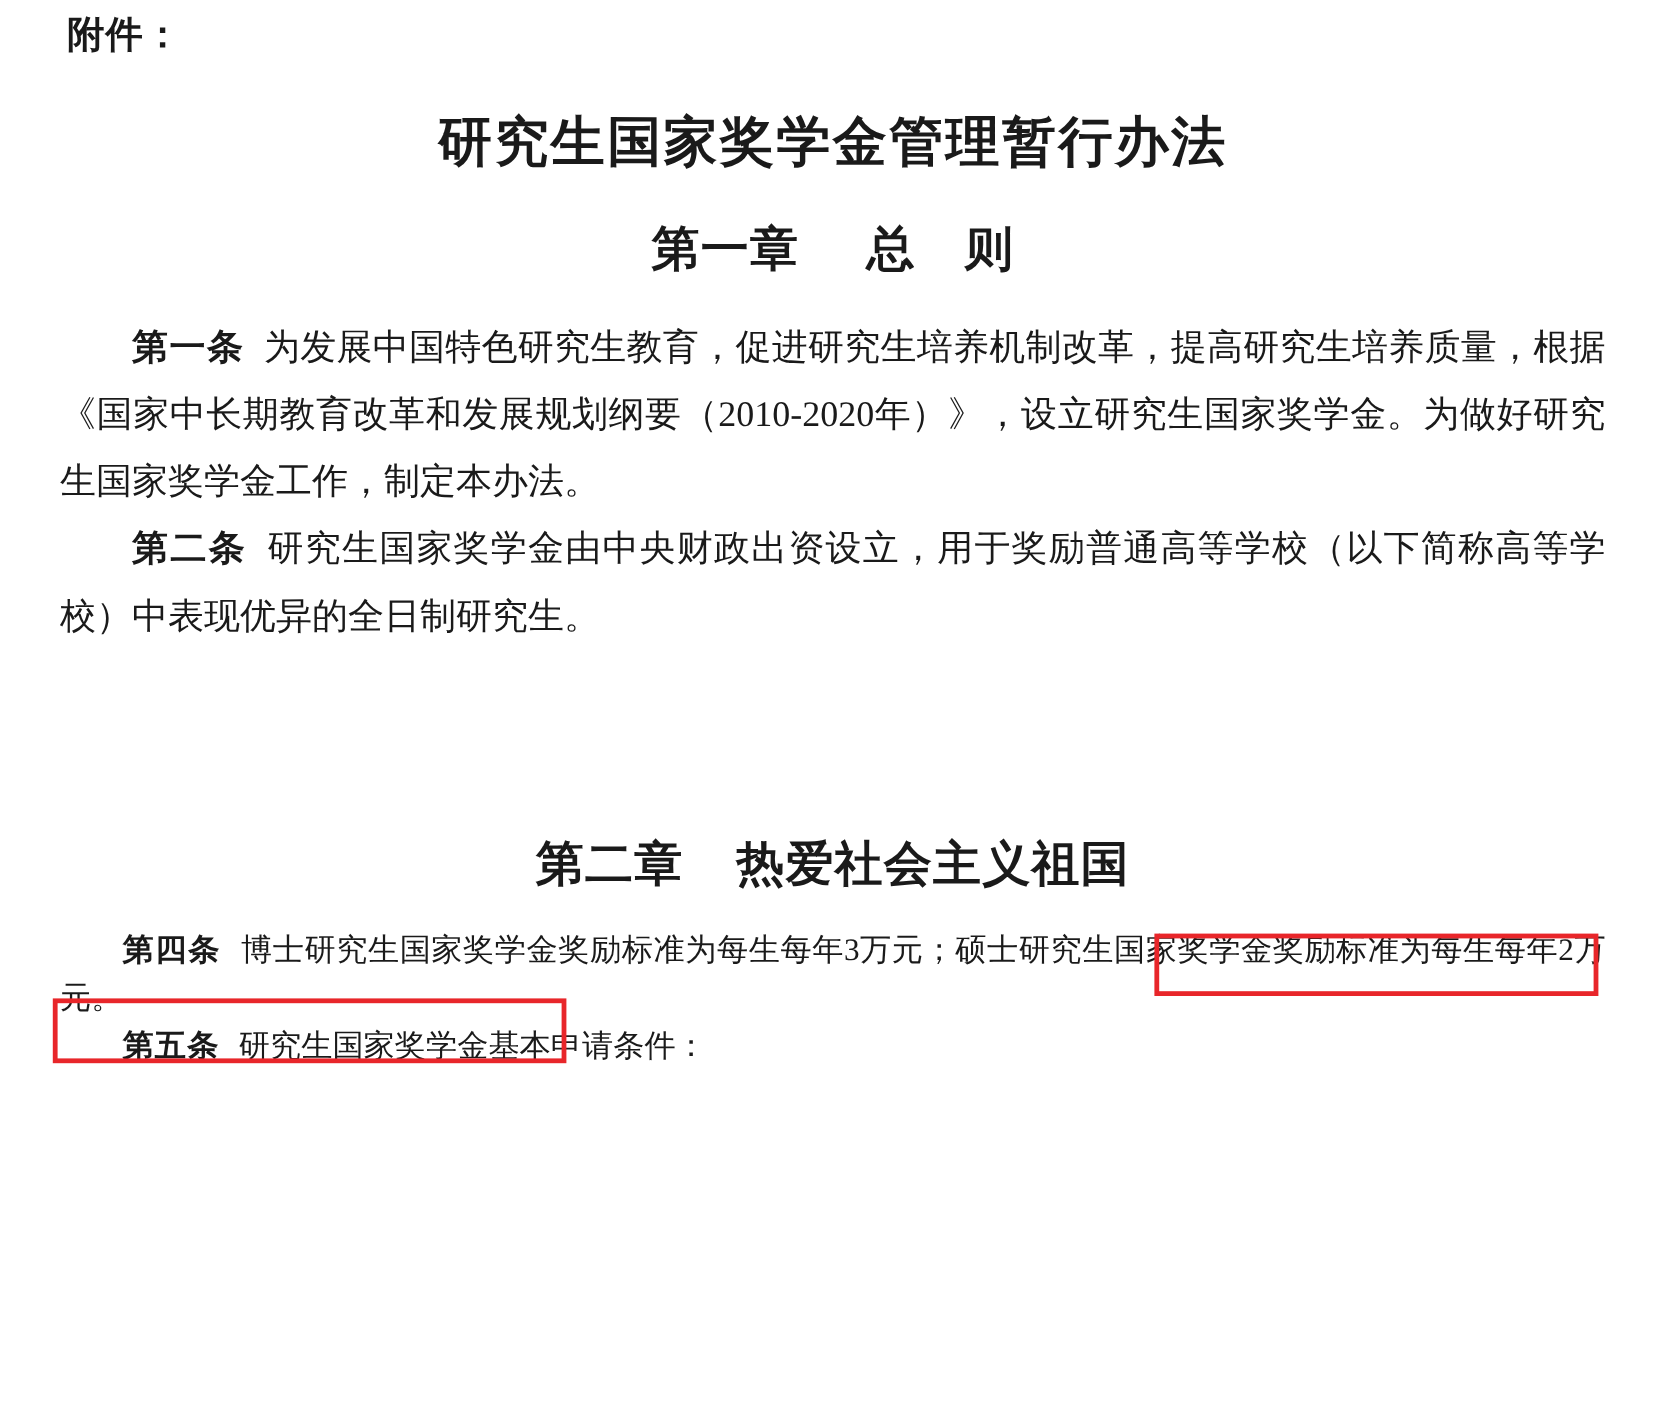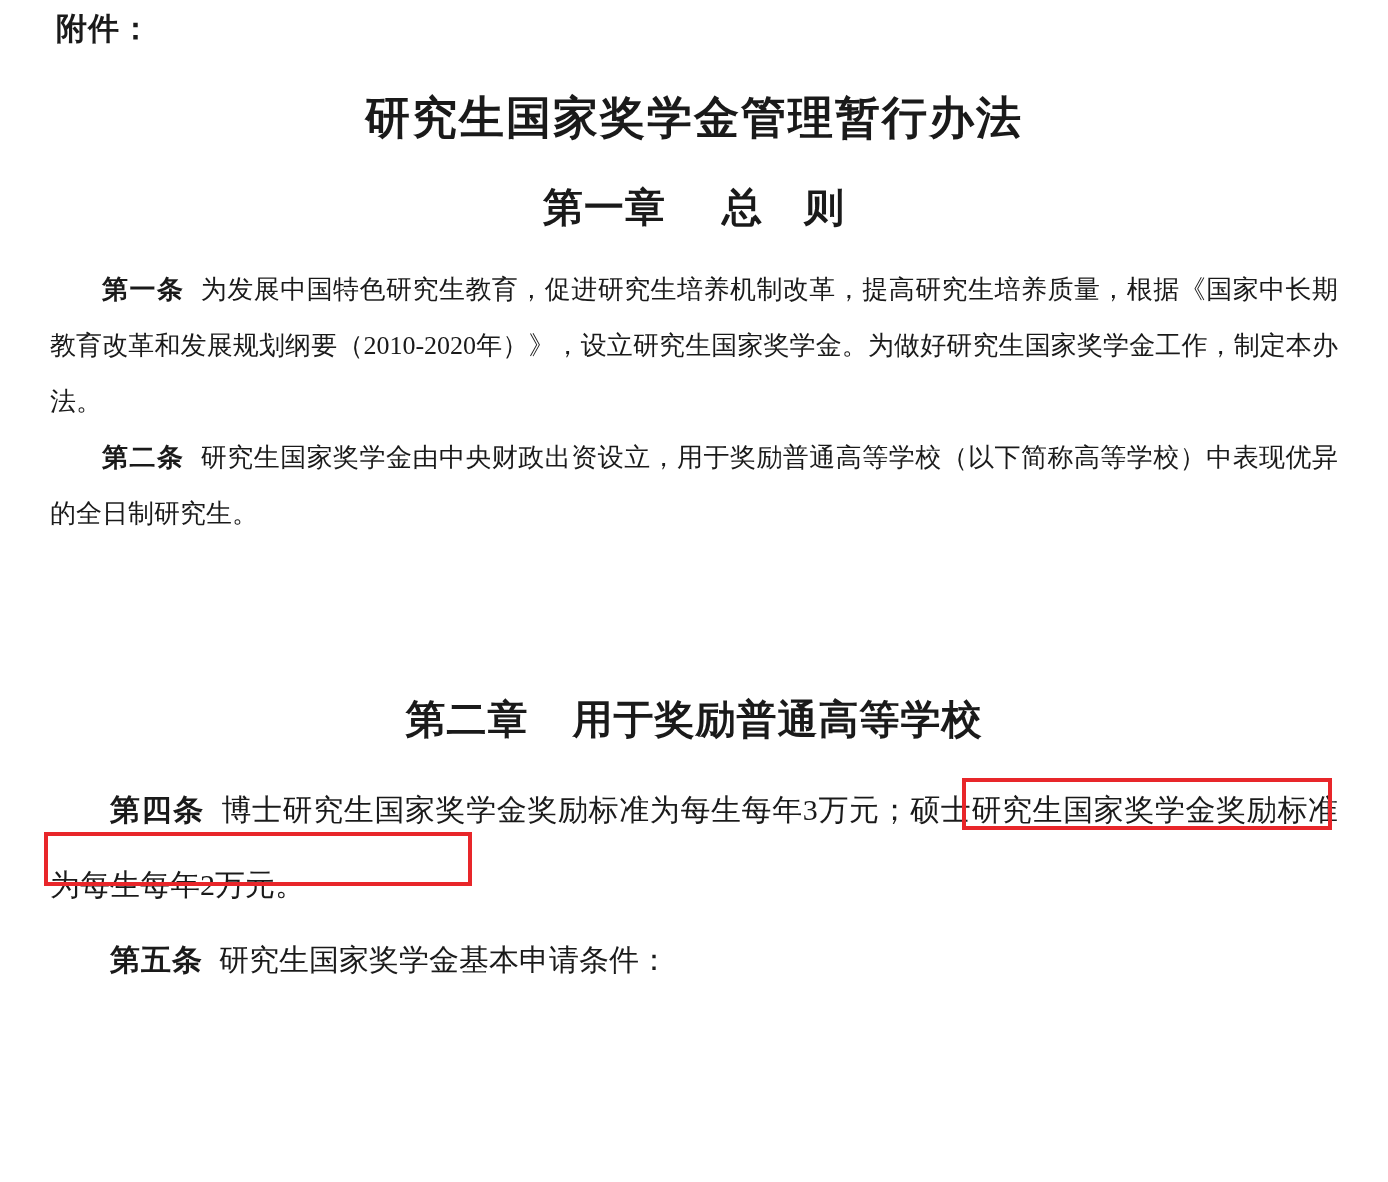--- a/index.html
+++ b/index.html
@@ -65,42 +65,42 @@
     top: 692px;
   }
   .chapter-2 .gap { display: inline-block; width: 22px; }
 
   
   .body-text {
     position: absolute;
     left: 50px;
     right: 50px;
     top: 262px;
-    font-size: 26px;
+    font-size: 30px;
     line-height: 56px;
     text-align: justify;
   }
   .para {
     text-indent: 2em;
     margin: 0;
   }
   .art-num {
     font-weight: bold;
     letter-spacing: 1px;
   }
   .art-sep { display: inline-block; width: 16px; }
 
   
   .body-text-2 {
     position: absolute;
     left: 50px;
     right: 50px;
     top: 772px;
-    font-size: 30px;
-    line-height: 75px;
+    font-size: 26px;
+    line-height: 40px;
     text-align: justify;
   }
 
   
   .list-item {
     margin: 0;
     text-indent: 2em;
     font-size: 30px;
     line-height: 56px;
   }
@@ -151,21 +151,21 @@
       <span class="art-num">第一条</span><span class="art-sep"></span><span>为发展中国特色研究生教育，促进研究生培养机制改革，提高研究生培养质量，根据《国家中长期教育改革和发展规划纲要（2010-2020年）》，设立研究生国家奖学金。为做好研究生国家奖学金工作，制定本办法。</span>
     </p>
     <p class="para">
       <span class="art-num">第二条</span><span class="art-sep"></span><span>研究生国家奖学金由中央财政出资设立，用于奖励普通高等学校（以下简称高等学校）中表现优异的全日制研究生。</span>
     </p>
   </div>
 
   <div class="chapter chapter-2">
     <span>第二章</span>
     <span class="gap"></span>
-    <span>用于奖励普通高等学校</span>
+    <span>热爱社会主义祖国</span>
   </div>
 
   <div class="body-text-2">
     <p class="para">
       <span class="art-num">第四条</span><span class="art-sep"></span><span>博士研究生国家奖学金奖励标准为每生每年3万元；硕士研究生国家奖学金奖励标准为每生每年2万元。</span>
     </p>
     <p class="para">
       <span class="art-num">第五条</span><span class="art-sep"></span><span>研究生国家奖学金基本申请条件：</span>
     </p>
   </div>

